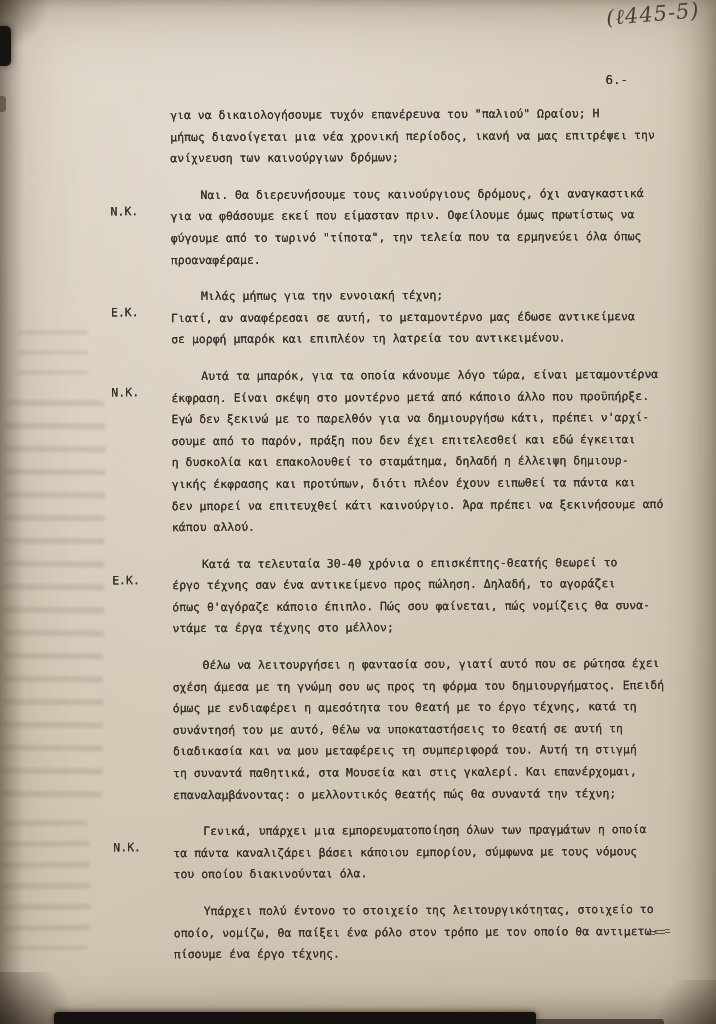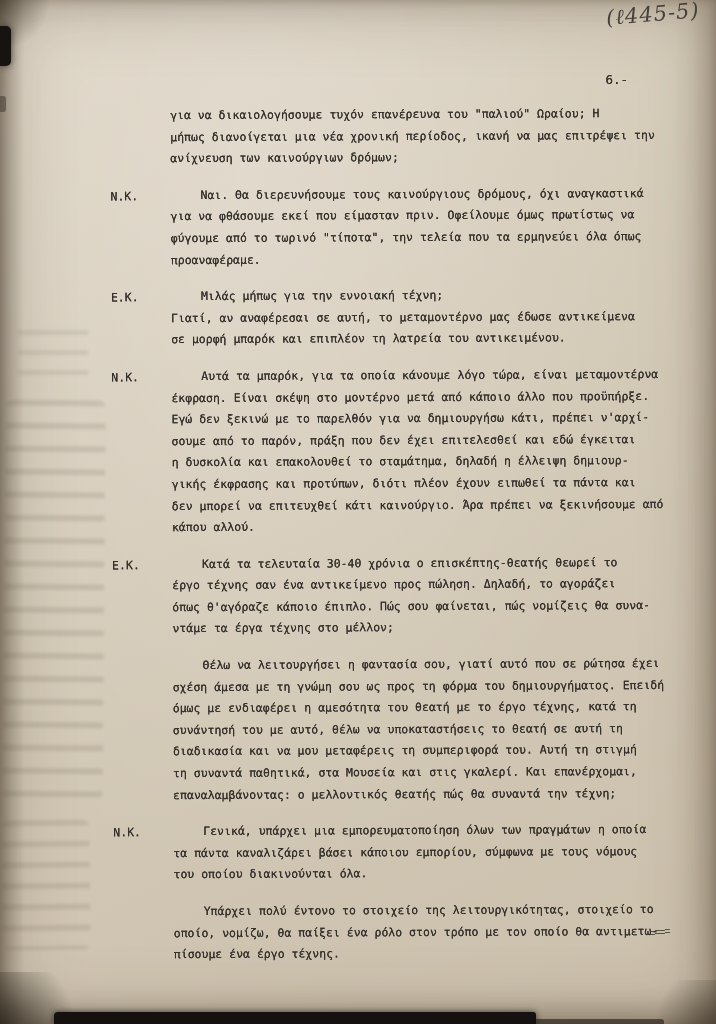--- a/index.html
+++ b/index.html
@@ -29,21 +29,21 @@
     position: absolute;
     top: 104px;
     left: 172px;
     width: 524px;
     transform: rotate(-0.25deg);
   }
   .entry { position: relative; margin-bottom: 15px; }
   .speaker {
     position: absolute;
     left: -60px;
-    top: 1px;
+    top: 16px;
     font-size: 11.5px;
     line-height: 21.6px;
     text-shadow: 0 0 0.5px currentColor;
     white-space: nowrap;
   }
   .text {
     font-size: 11.5px;
     line-height: 21.6px;
     white-space: pre-wrap;
     text-indent: 30px;

